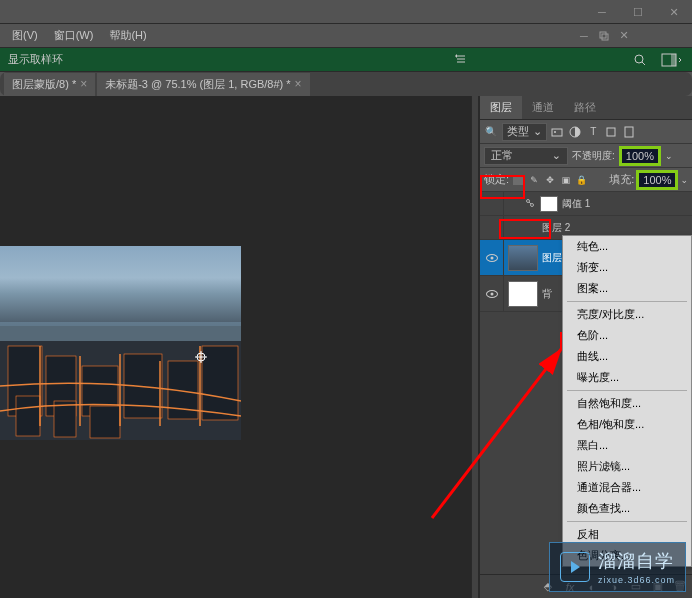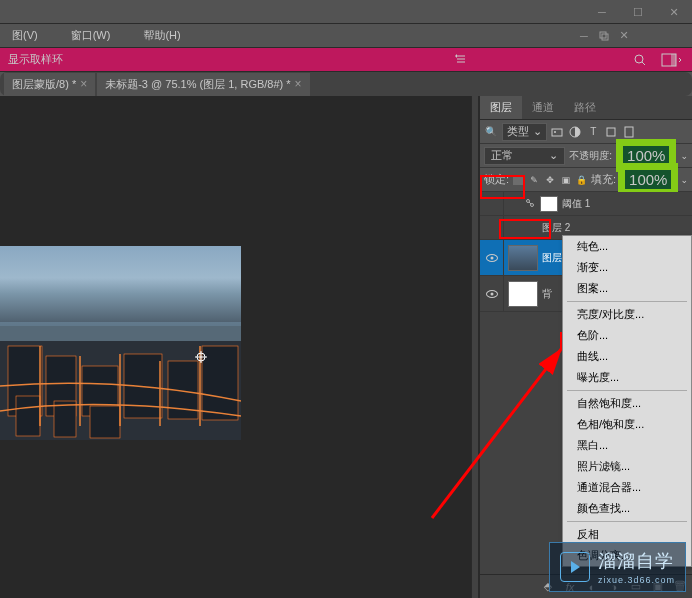--- a/index.html
+++ b/index.html
@@ -3,27 +3,27 @@
   <meta charset="utf-8">
   <style>
     * { margin: 0; padding: 0; box-sizing: border-box; font-family: "Microsoft YaHei", sans-serif; font-size: 11px; -webkit-font-smoothing: antialiased; }
     body { background: #535353; color: #c8c8c8; width: 692px; height: 598px; overflow: hidden; position: relative; }
     
     
     .titlebar { height: 24px; background: #535353; display: flex; justify-content: flex-end; border-bottom: 1px solid #2a2a2a; }
     .titlebar-btn { width: 36px; height: 24px; display: flex; align-items: center; justify-content: center; color: #999; cursor: pointer; }
     
     
-    .menubar { height: 24px; display: flex; align-items: center; padding: 0 4px; gap: 17px; background: #535353; border-bottom: 1px solid #2a2a2a; position: relative; }
+    .menubar { height: 24px; display: flex; align-items: center; padding: 0 4px; gap: 0; background: #535353; border-bottom: 1px solid #2a2a2a; position: relative; }
     .menu-item { padding: 4px 8px; cursor: pointer; color: #c8c8c8; }
     .mini-icons { position: absolute; right: 60px; display: flex; gap: 4px; }
     .mini-icon { width: 16px; height: 16px; color: #999; display: flex; align-items: center; justify-content: center; }
     
     
-    .optionbar { height: 24px; display: flex; align-items: center; padding: 0 8px; background: #be185d; border-bottom: 1px solid #2a2a2a; position: relative; }
+    .optionbar { height: 24px; display: flex; align-items: center; padding: 0 8px; background: #14532d; border-bottom: 1px solid #2a2a2a; position: relative; }
     .search-area { position: absolute; right: 8px; display: flex; gap: 8px; align-items: center; }
     .search-icon-box { width: 24px; height: 18px; display: flex; align-items: center; justify-content: center; }
     
     
     .tabs { height: 24px; display: flex; align-items: center; background: #424242; padding: 0 4px; border-radius: 7px; }
     .tab { padding: 4px 8px; background: #535353; color: #c8c8c8; display: flex; align-items: center; gap: 4px; margin-right: 2px; font-size: 10px; }
     .tab-close { color: #999; font-size: 12px; cursor: pointer; }
     
     
     .main { display: flex; height: calc(598px - 96px); }
@@ -41,21 +41,21 @@
     .panel-tab.active { background: #535353; color: #e0e0e0; }
     
     
     .layer-filter { height: 24px; display: flex; align-items: center; padding: 2px 4px; gap: 2px; border-bottom: 1px solid #383838; }
     .filter-select { background: #3a3a3a; border: 1px solid #5a5a5a; color: #c8c8c8; padding: 1px 4px; height: 18px; display: flex; align-items: center; gap: 4px; font-size: 10px; }
     .filter-icon { width: 16px; height: 16px; display: inline-flex; align-items: center; justify-content: center; color: #c8c8c8; font-size: 10px; }
     
     .layer-mode { height: 24px; display: flex; align-items: center; padding: 2px 4px; border-bottom: 1px solid #383838; gap: 4px; }
     .mode-select { background: #3a3a3a; border: 1px solid #5a5a5a; color: #c8c8c8; padding: 1px 6px; height: 18px; width: 84px; display: flex; align-items: center; justify-content: space-between; font-size: 10px; }
     .opacity-label { font-size: 10px; white-space: nowrap; }
-    .opacity-val { background: #14532d; border: 7px solid #84cc16; padding: 1px 4px; font-size: 15px; }
+    .opacity-val { background: #0f172a; border: 3px solid #84cc16; padding: 1px 4px; font-size: 11px; }
     
     .layer-lock { height: 24px; display: flex; align-items: center; padding: 2px 4px; border-bottom: 1px solid #383838; gap: 2px; font-size: 10px; }
     .lock-icon { width: 14px; height: 14px; display: inline-flex; align-items: center; justify-content: center; font-size: 9px; }
     
     
     .layers-list { flex: 1; background: #424242; }
     .layer-row { height: 36px; display: flex; align-items: center; border-bottom: 1px solid #383838; }
     .layer-vis { width: 24px; height: 100%; display: flex; align-items: center; justify-content: center; border-right: 1px solid #383838; cursor: pointer; }
     .eye { width: 12px; height: 8px; border: 1px solid #c8c8c8; border-radius: 50%; position: relative; }
     .eye::after { content: ''; width: 3px; height: 3px; background: #c8c8c8; border-radius: 50%; position: absolute; top: 50%; left: 50%; transform: translate(-50%, -50%); }

